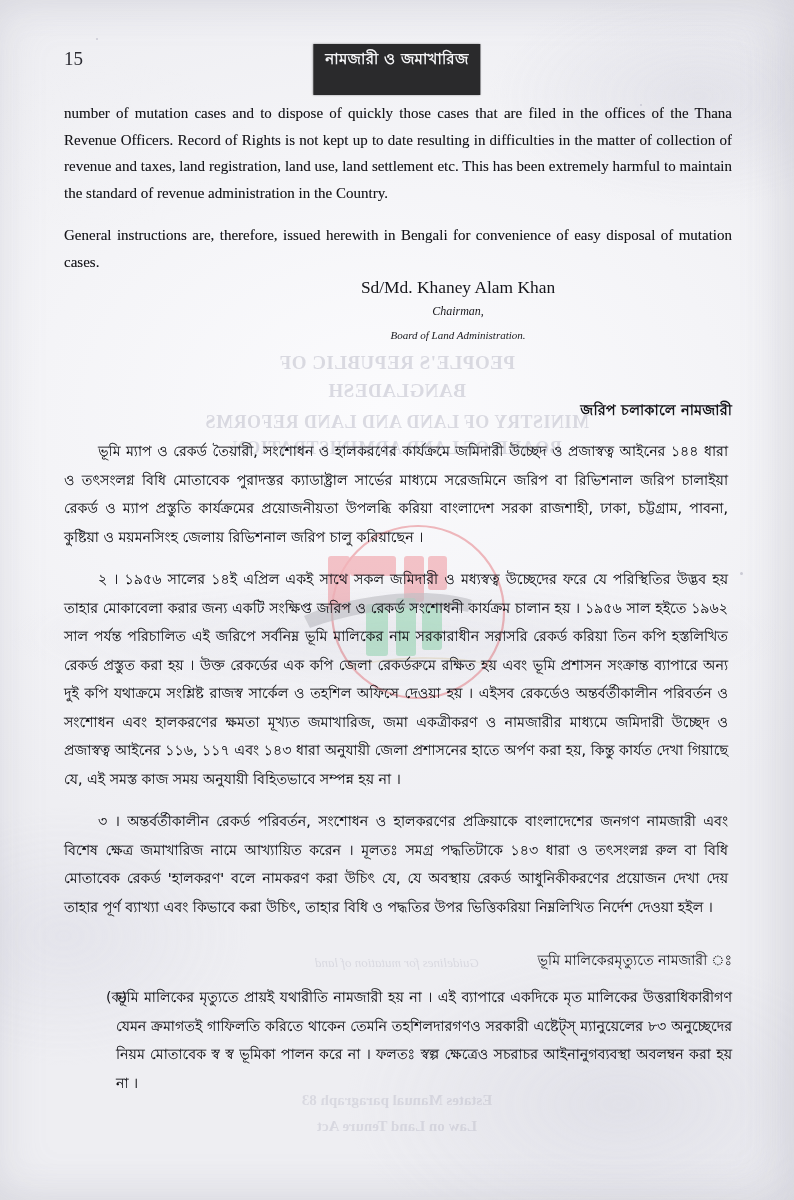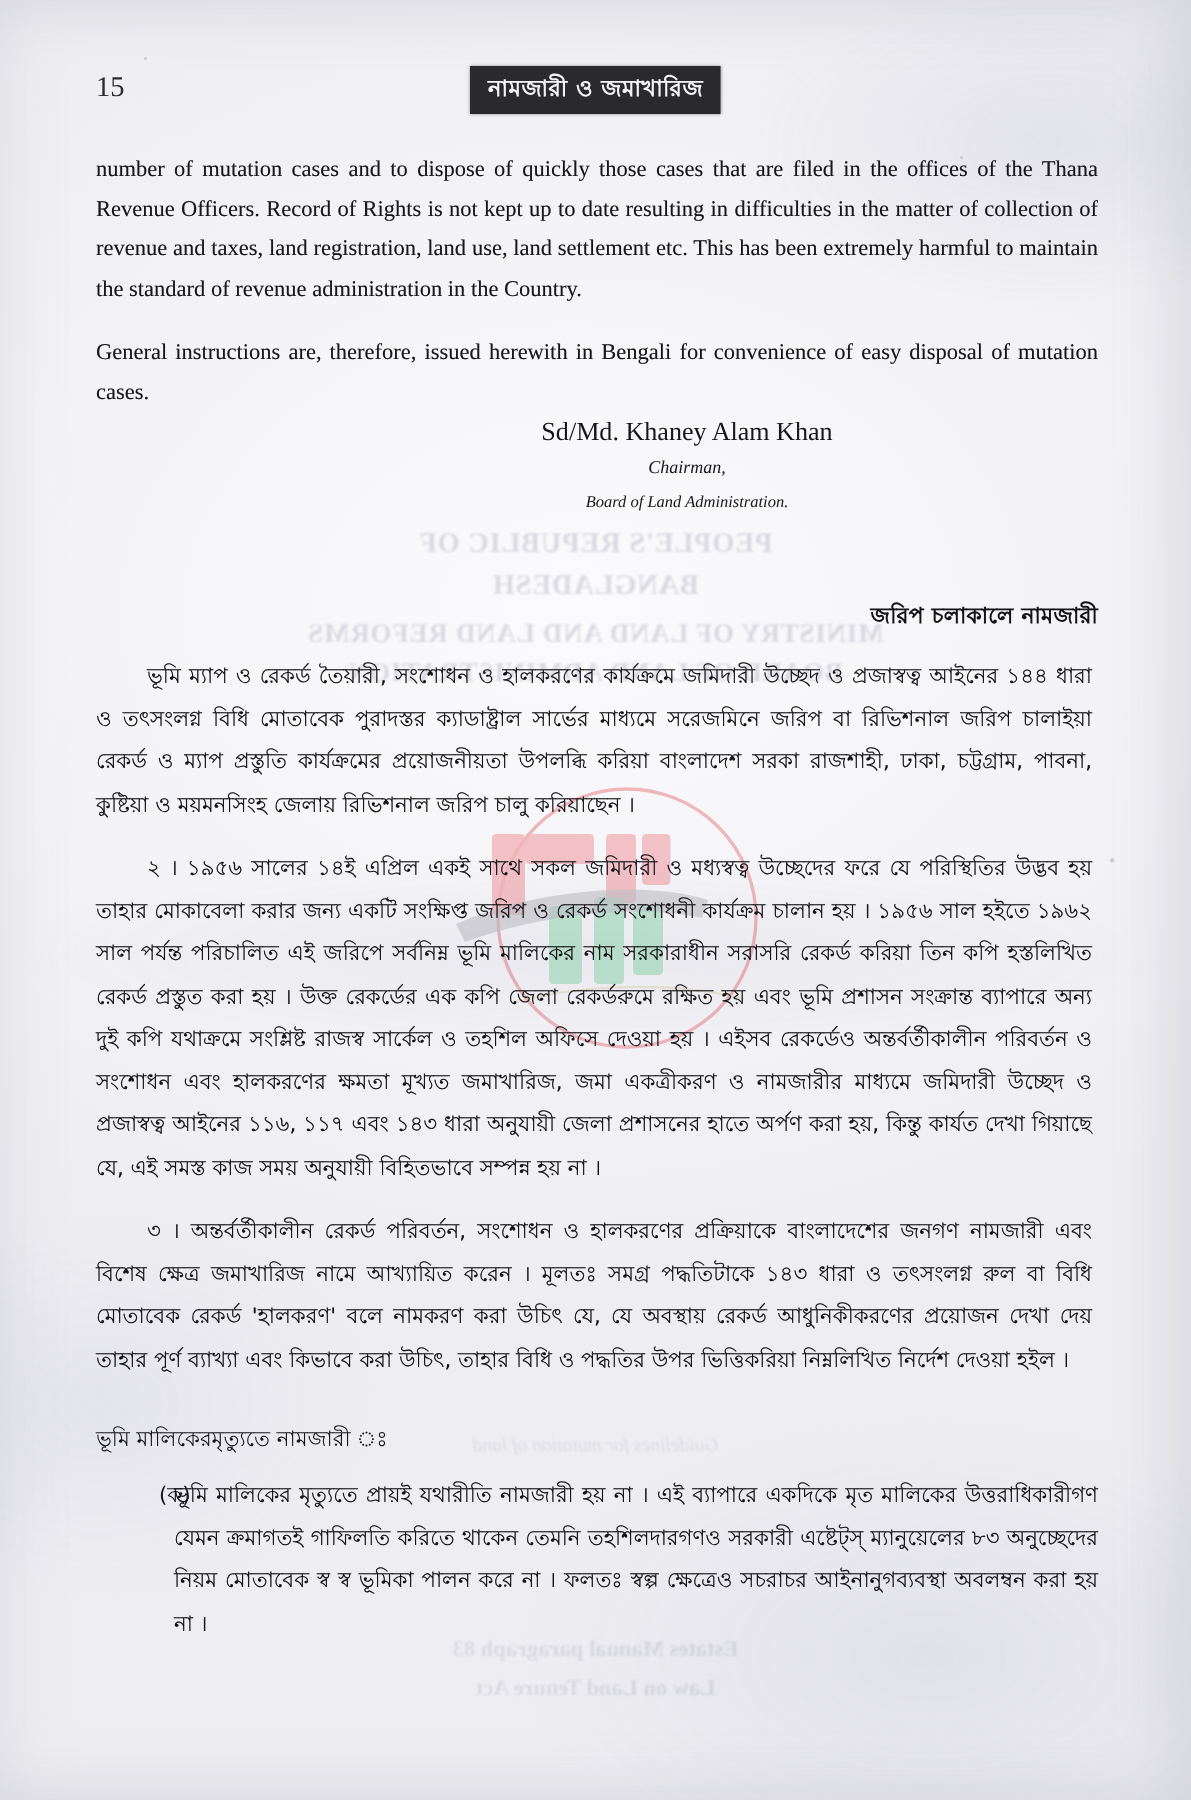--- a/index.html
+++ b/index.html
@@ -95,21 +95,21 @@
     font-size: 19px;
     color: #2a2a31;
   }
   .running-title {
     position: absolute;
     left: 50%;
     top: 0;
     transform: translateX(-50%);
     background: #2a2a2c;
     color: #f4f4f6;
-    padding: 3px 12px 4px 12px;
+    padding: 3px 12px 23px 12px;
     font-family: "DejaVu Sans", sans-serif;
     font-size: 15px;
     font-weight: bold;
     letter-spacing: .3px;
     box-shadow: 0 0 2px rgba(0,0,0,.4);
   }
 
   
   .content {
     position: absolute;
@@ -156,20 +156,21 @@
     line-height: 28.5px;
     text-align: justify;
     text-justify: inter-word;
     text-shadow: 0 0 .35px rgba(0,0,0,.3);
   }
   p.bn-para.indent { text-indent: 34px; }
   .bn-subheading {
     margin-top: 26px;
     font-size: 14.2px;
     line-height: 26px;
+    text-align: right;
   }
   .bn-list {
     margin-top: 10px;
     display: flex;
     gap: 0;
   }
   .bn-list-marker {
     width: 52px;
     flex: 0 0 52px;
     padding-left: 42px;

